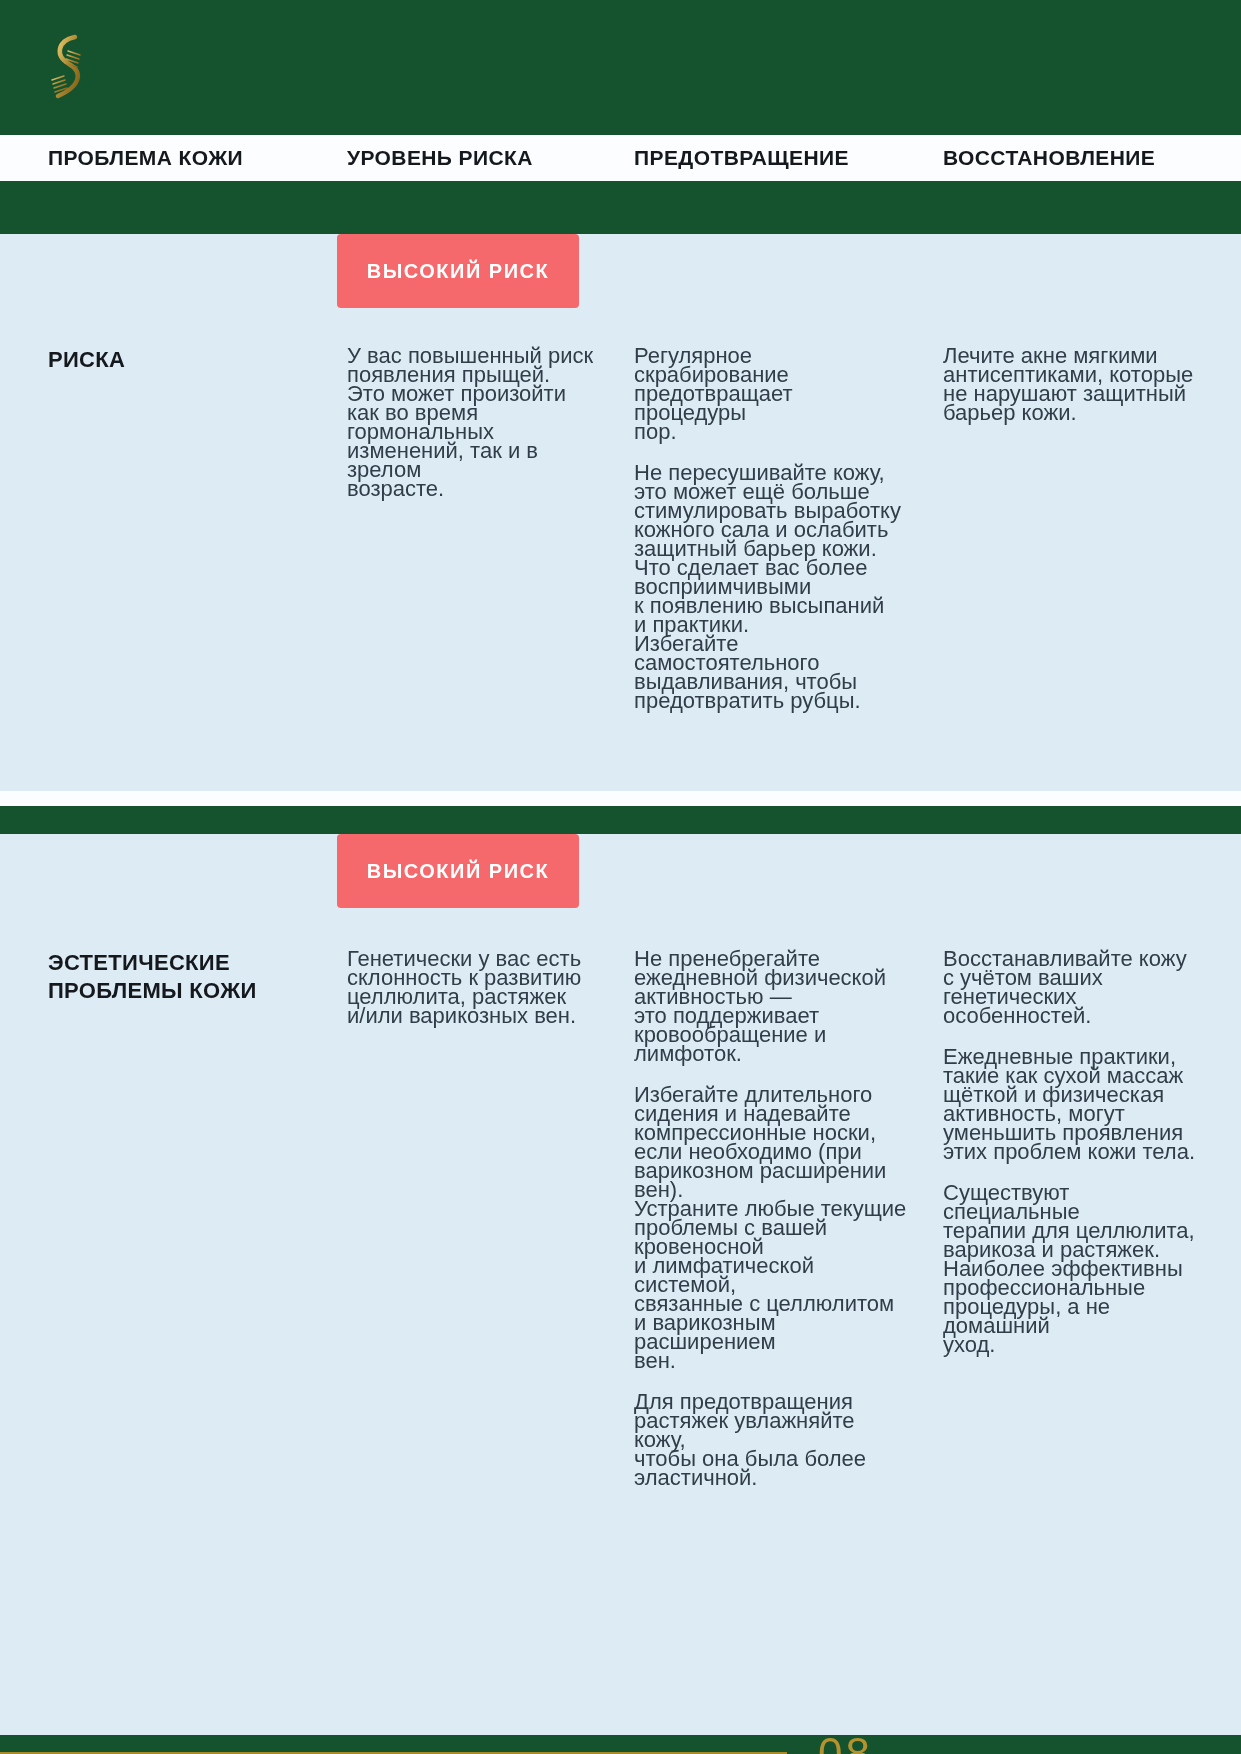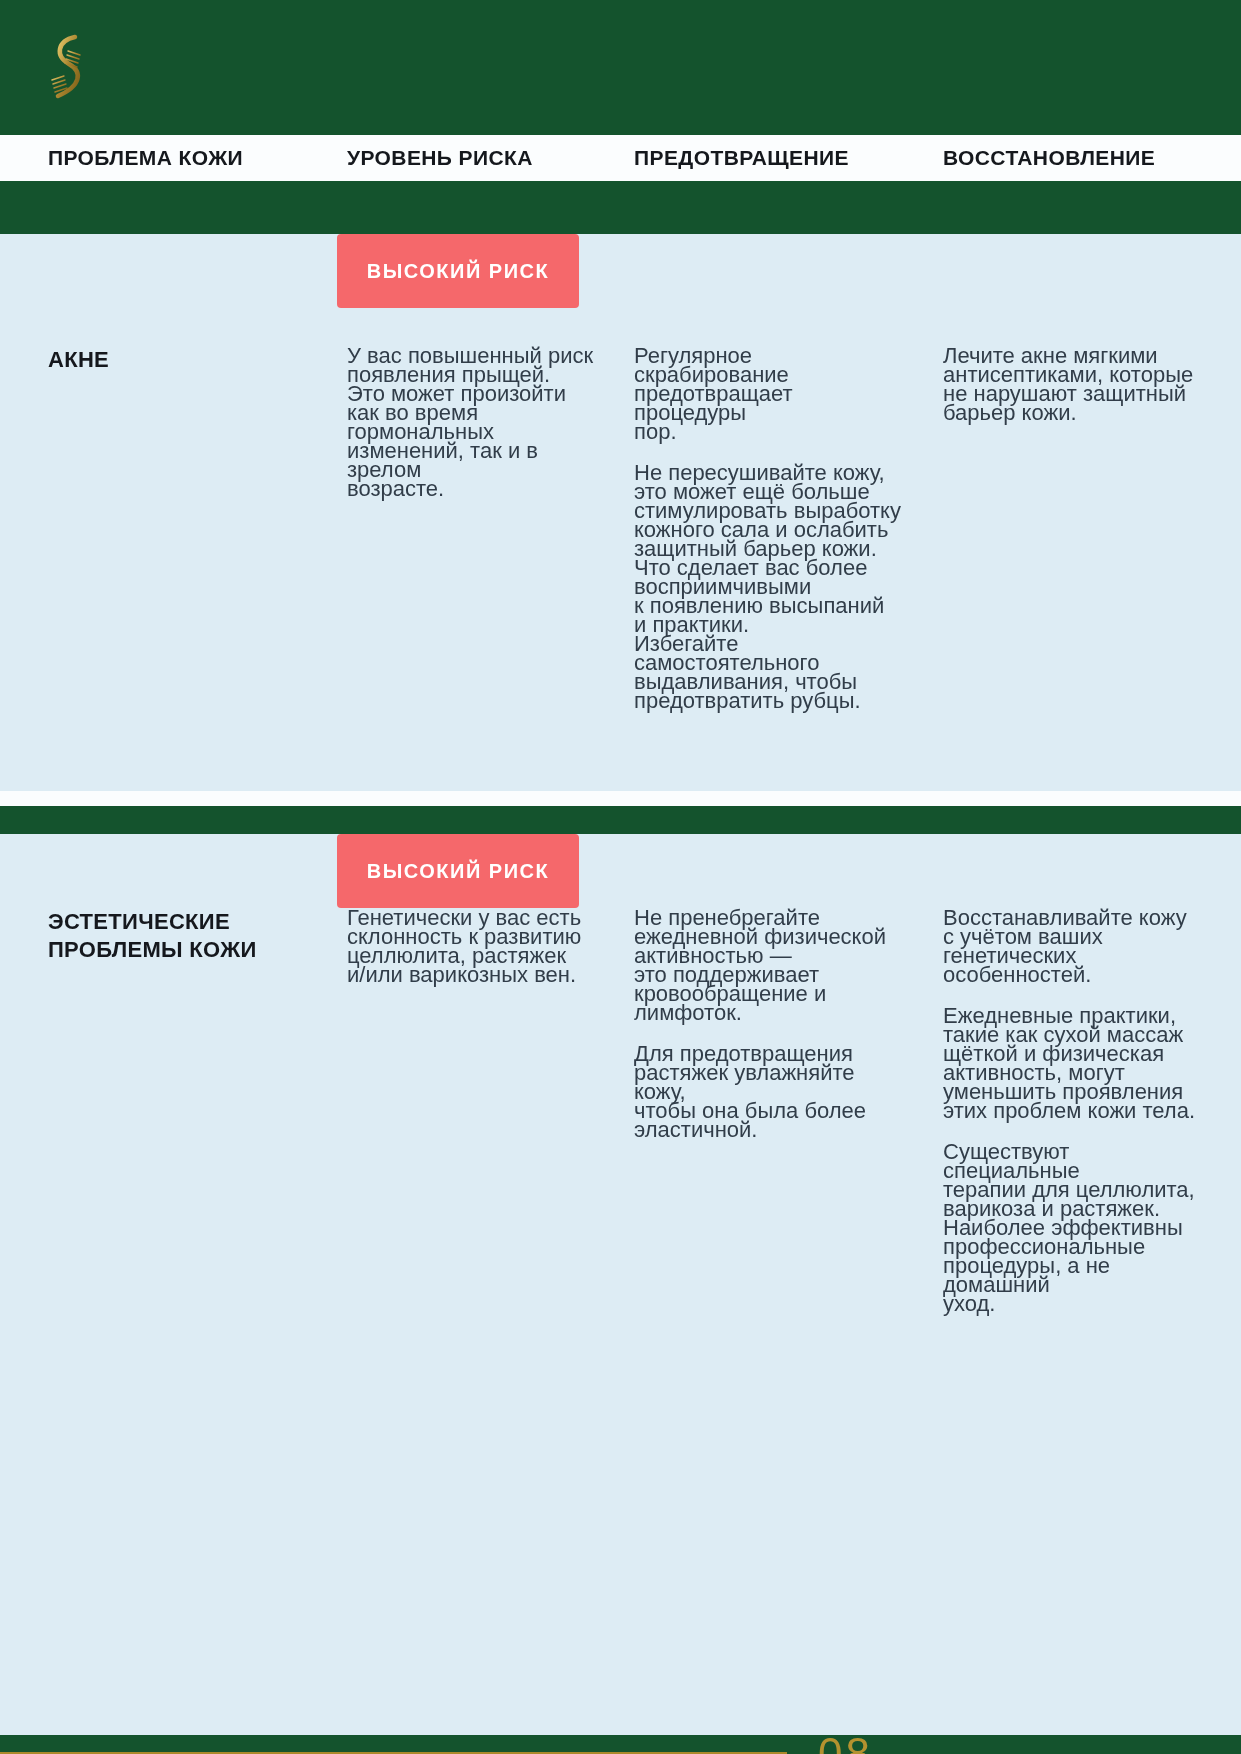--- a/index.html
+++ b/index.html
@@ -49,21 +49,21 @@
     letter-spacing: 1.5px;
     white-space: nowrap;
   }
   .badge-1 { margin-top: 53px; }
   .badge-2 { margin-top: 28px; }
   .row {
     display: grid;
     grid-template-columns: 299px 287px 309px 1fr;
   }
   .row-1 { margin-top: 38px; }
-  .row-2 { }
+  .row-2 { margin-top: 41px; }
   .cell { padding-right: 34px; }
   .problem-title {
     font-size: 22px;
     font-weight: bold;
     color: #15181d;
     line-height: 28px;
     letter-spacing: 0.3px;
     white-space: pre-line;
   }
   .body-text {
@@ -118,21 +118,21 @@
     <div class="col-header">ПРОБЛЕМА КОЖИ</div>
     <div class="col-header">УРОВЕНЬ РИСКА</div>
     <div class="col-header">ПРЕДОТВРАЩЕНИЕ</div>
     <div class="col-header">ВОССТАНОВЛЕНИЕ</div>
   </div>
 
   <div class="section section-1">
     <div class="risk-badge badge-1">ВЫСОКИЙ РИСК</div>
     <div class="row row-1">
       <div class="cell">
-        <div class="problem-title">АКНЕ</div>
+        <div class="problem-title">РИСКА</div>
       </div>
       <div class="cell">
         <p class="body-text">У вас повышенный риск
 появления прыщей.
 Это может произойти
 как во время гормональных
 изменений, так и в зрелом
 возрасте.</p>
       </div>
       <div class="cell">
@@ -175,20 +175,32 @@
 склонность к развитию
 целлюлита, растяжек
 и/или варикозных вен.</p>
       </div>
       <div class="cell">
         <p class="body-text">Не пренебрегайте
 ежедневной физической
 активностью —
 это поддерживает
 кровообращение и лимфоток.</p>
+        <p class="body-text">Избегайте длительного
+сидения и надевайте
+компрессионные носки,
+если необходимо (при
+варикозном расширении вен).
+Устраните любые текущие
+проблемы с вашей
+кровеносной
+и лимфатической системой,
+связанные с целлюлитом
+и варикозным расширением
+вен.</p>
         <p class="body-text">Для предотвращения
 растяжек увлажняйте кожу,
 чтобы она была более
 эластичной.</p>
       </div>
       <div class="cell">
         <p class="body-text">Восстанавливайте кожу
 с учётом ваших
 генетических
 особенностей.</p>

